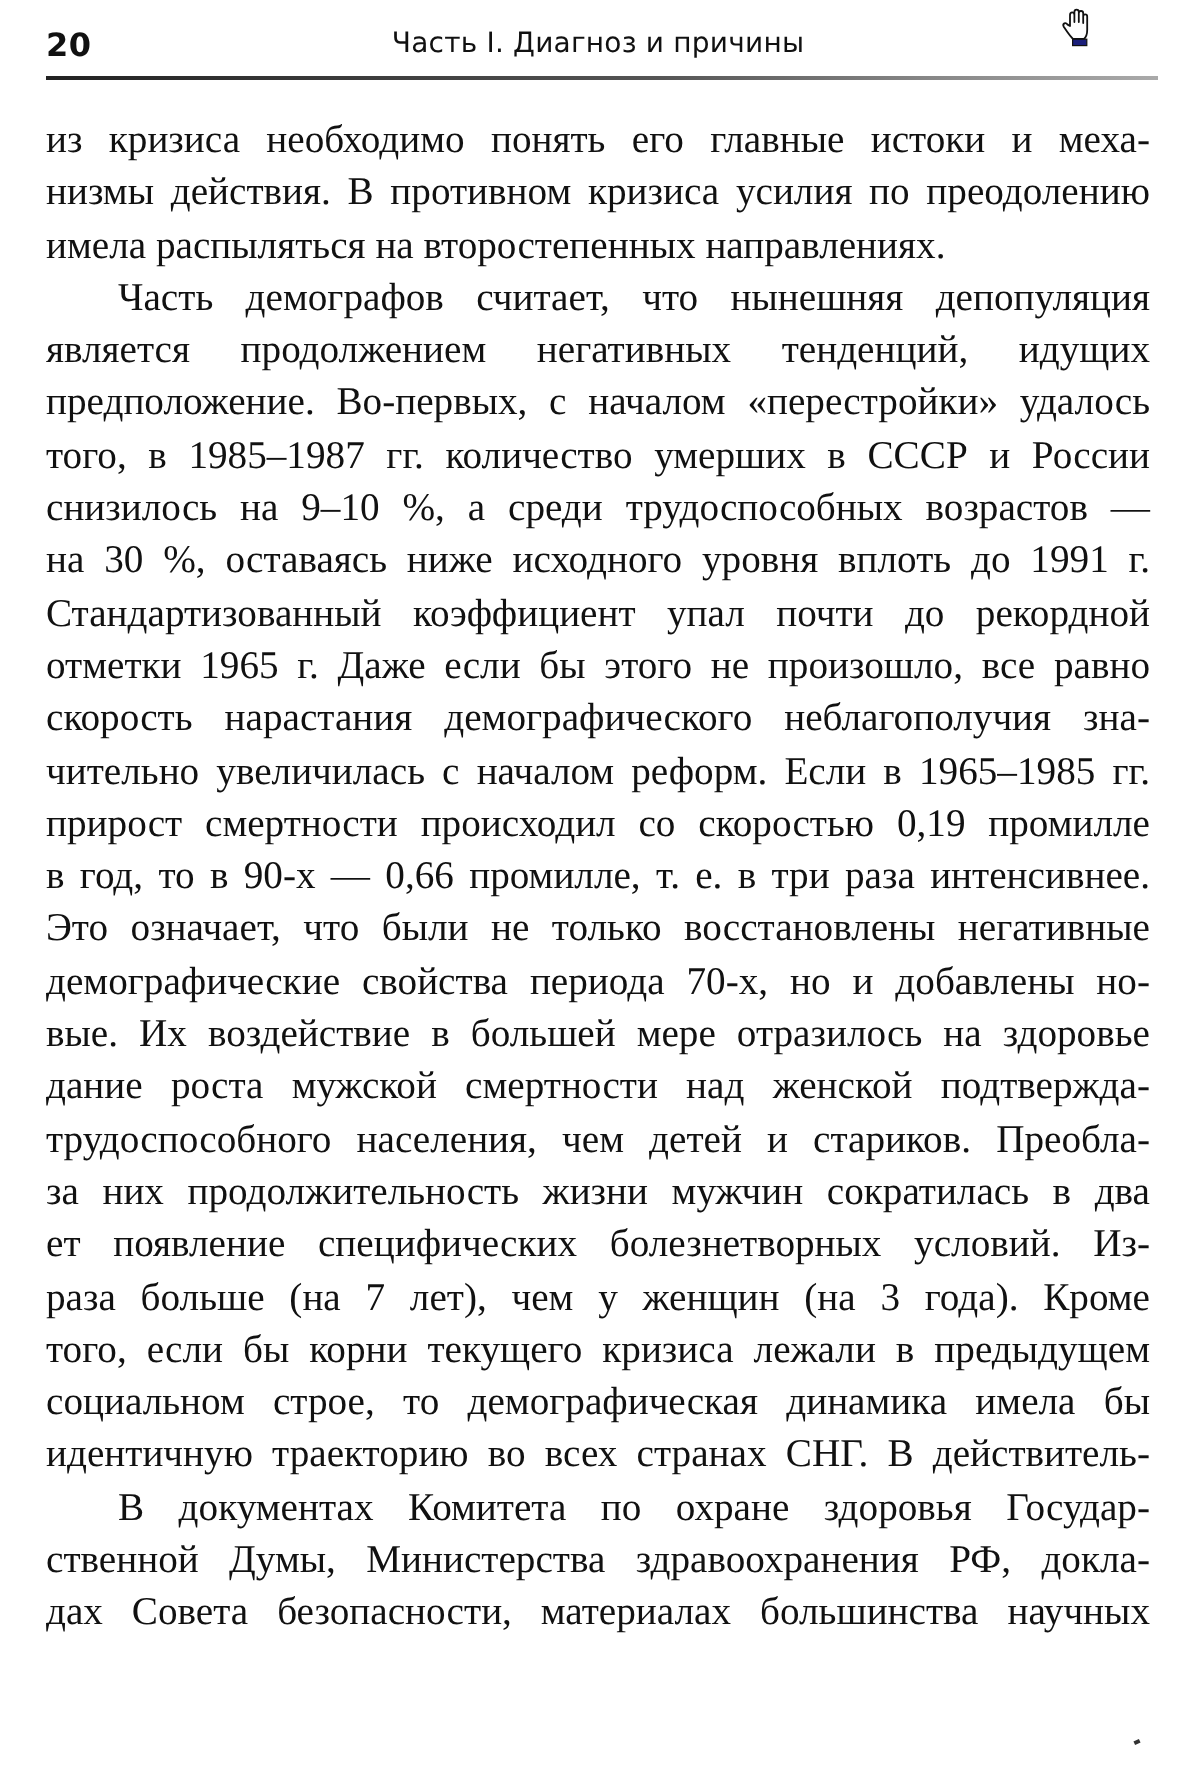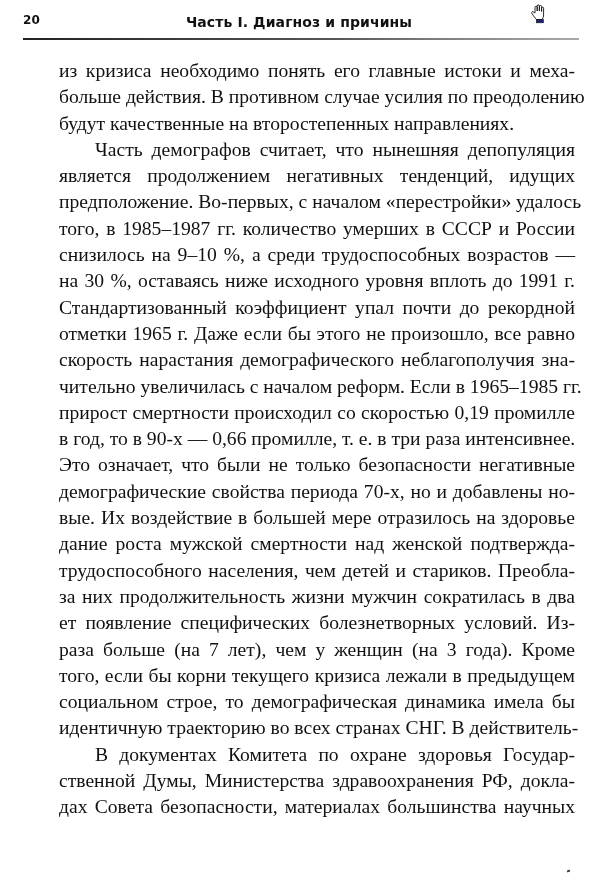--- a/index.html
+++ b/index.html
@@ -23,31 +23,31 @@
     .running-header {
       position: relative;
       height: 38px;
     }
     .page-number {
       position: absolute;
       left: 0;
       top: 13px;
       font-family: "DejaVu Sans", sans-serif;
       font-weight: bold;
-      font-size: 12px;
+      font-size: 16px;
       letter-spacing: 0.2px;
     }
     .running-title {
       position: absolute;
       left: 0;
       right: 0;
       top: 14px;
       text-align: center;
       font-family: "DejaVu Sans", sans-serif;
-      font-weight: bold;
+      font-weight: normal;
       font-size: 14px;
       letter-spacing: 0.1px;
     }
     .cursor-icon {
       position: absolute;
       left: 507px;
       top: 4px;
       width: 18px;
       height: 20px;
     }
@@ -69,21 +69,20 @@
       line-height: 26.3px;
       text-align: justify;
       text-align-last: auto;
     }
     .body-text .line {
       display: block;
       height: 26.3px;
       white-space: nowrap;
       text-align-last: justify;
       text-align: justify;
-      margin-left: 36px;
     }
     .body-text .line.last {
       text-align-last: left;
     }
     .body-text .line.indent {
       padding-left: 36px;
     }
     .footer-mark {
       position: absolute;
       left: 567px;
@@ -106,36 +105,36 @@
         <path d="M5 9 L5 3.5 Q5 2.2 6.1 2.2 Q7.2 2.2 7.2 3.5 L7.2 7 L7.2 2 Q7.2 0.8 8.3 0.8 Q9.4 0.8 9.4 2 L9.4 7 L9.4 2.6 Q9.4 1.5 10.5 1.5 Q11.6 1.5 11.6 2.6 L11.6 7.5 L11.6 4.2 Q11.6 3.2 12.6 3.2 Q13.6 3.2 13.6 4.2 L13.6 11 Q13.6 14 12 15.5 L6.5 15.5 Q5 14 3.5 11.8 L1.8 9.2 Q1.3 8.2 2.2 7.7 Q3 7.3 3.8 8.3 Z" fill="#ffffff" stroke="#111111" stroke-width="0.9" stroke-linejoin="round"></path>
         <rect x="6.3" y="15.6" width="7.1" height="3.2" fill="#1b1f7a" stroke="#111111" stroke-width="0.6"></rect>
       </svg>
     </span>
     <div class="header-rule"></div>
   </div>
 
   <div class="body-text">
 
     <span class="line">из кризиса необходимо понять его главные истоки и меха-</span>
-    <span class="line">больше действия. В противном случае усилия по преодолению</span>
-    <span class="line last">будут качественные на второстепенных направлениях.</span>
+    <span class="line">низмы действия. В противном кризиса усилия по преодолению</span>
+    <span class="line last">имела распыляться на второстепенных направлениях.</span>
 
     <span class="line indent">Часть демографов считает, что нынешняя депопуляция</span>
     <span class="line">является продолжением негативных тенденций, идущих</span>
     <span class="line">предположение. Во-первых, с началом «перестройки» удалось</span>
     <span class="line">того, в 1985–1987 гг. количество умерших в СССР и России</span>
     <span class="line">снизилось на 9–10 %, а среди трудоспособных возрастов —</span>
     <span class="line">на 30 %, оставаясь ниже исходного уровня вплоть до 1991 г.</span>
     <span class="line">Стандартизованный коэффициент упал почти до рекордной</span>
     <span class="line">отметки 1965 г. Даже если бы этого не произошло, все равно</span>
     <span class="line">скорость нарастания демографического неблагополучия зна-</span>
     <span class="line">чительно увеличилась с началом реформ. Если в 1965–1985 гг.</span>
     <span class="line">прирост смертности происходил со скоростью 0,19 промилле</span>
     <span class="line">в год, то в 90-х — 0,66 промилле, т. е. в три раза интенсивнее.</span>
-    <span class="line">Это означает, что были не только безопасности негативные</span>
+    <span class="line">Это означает, что были не только восстановлены негативные</span>
     <span class="line">демографические свойства периода 70-х, но и добавлены но-</span>
     <span class="line">вые. Их воздействие в большей мере отразилось на здоровье</span>
     <span class="line">дание роста мужской смертности над женской подтвержда-</span>
     <span class="line">трудоспособного населения, чем детей и стариков. Преобла-</span>
     <span class="line">за них продолжительность жизни мужчин сократилась в два</span>
     <span class="line">ет появление специфических болезнетворных условий. Из-</span>
     <span class="line">раза больше (на 7 лет), чем у женщин (на 3 года). Кроме</span>
     <span class="line">того, если бы корни текущего кризиса лежали в предыдущем</span>
     <span class="line">социальном строе, то демографическая динамика имела бы</span>
     <span class="line">идентичную траекторию во всех странах СНГ. В действитель-</span>

